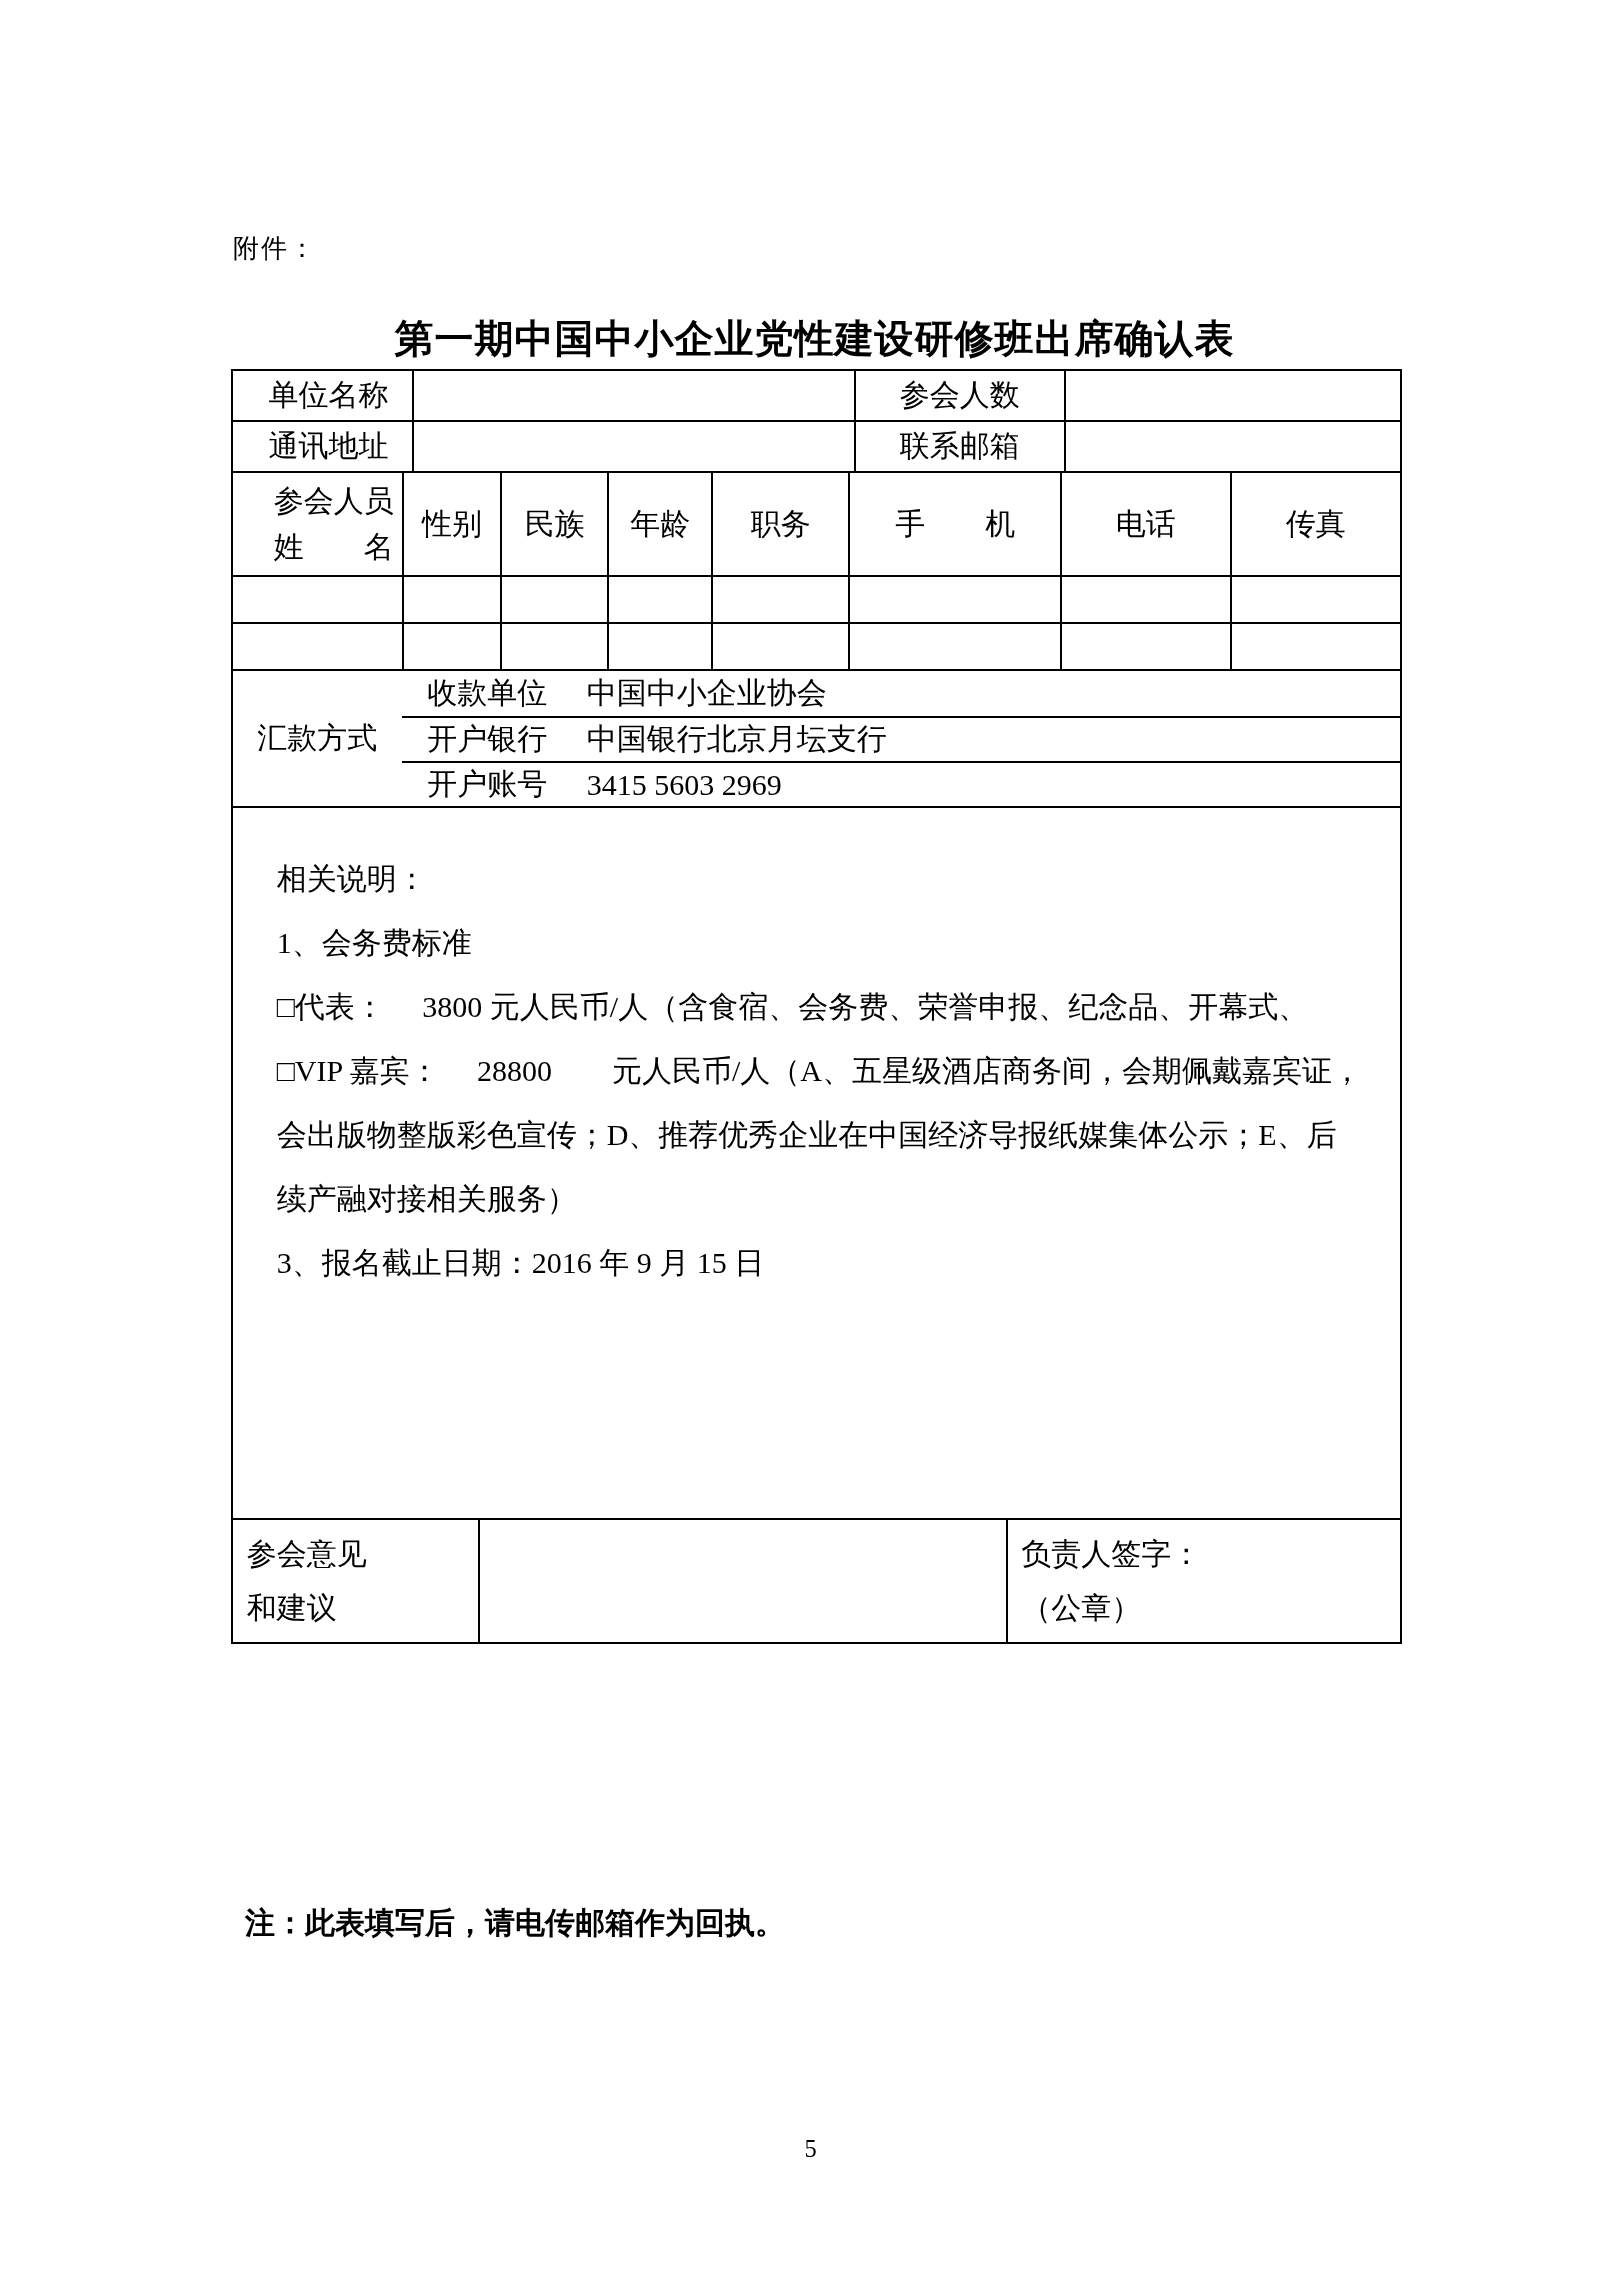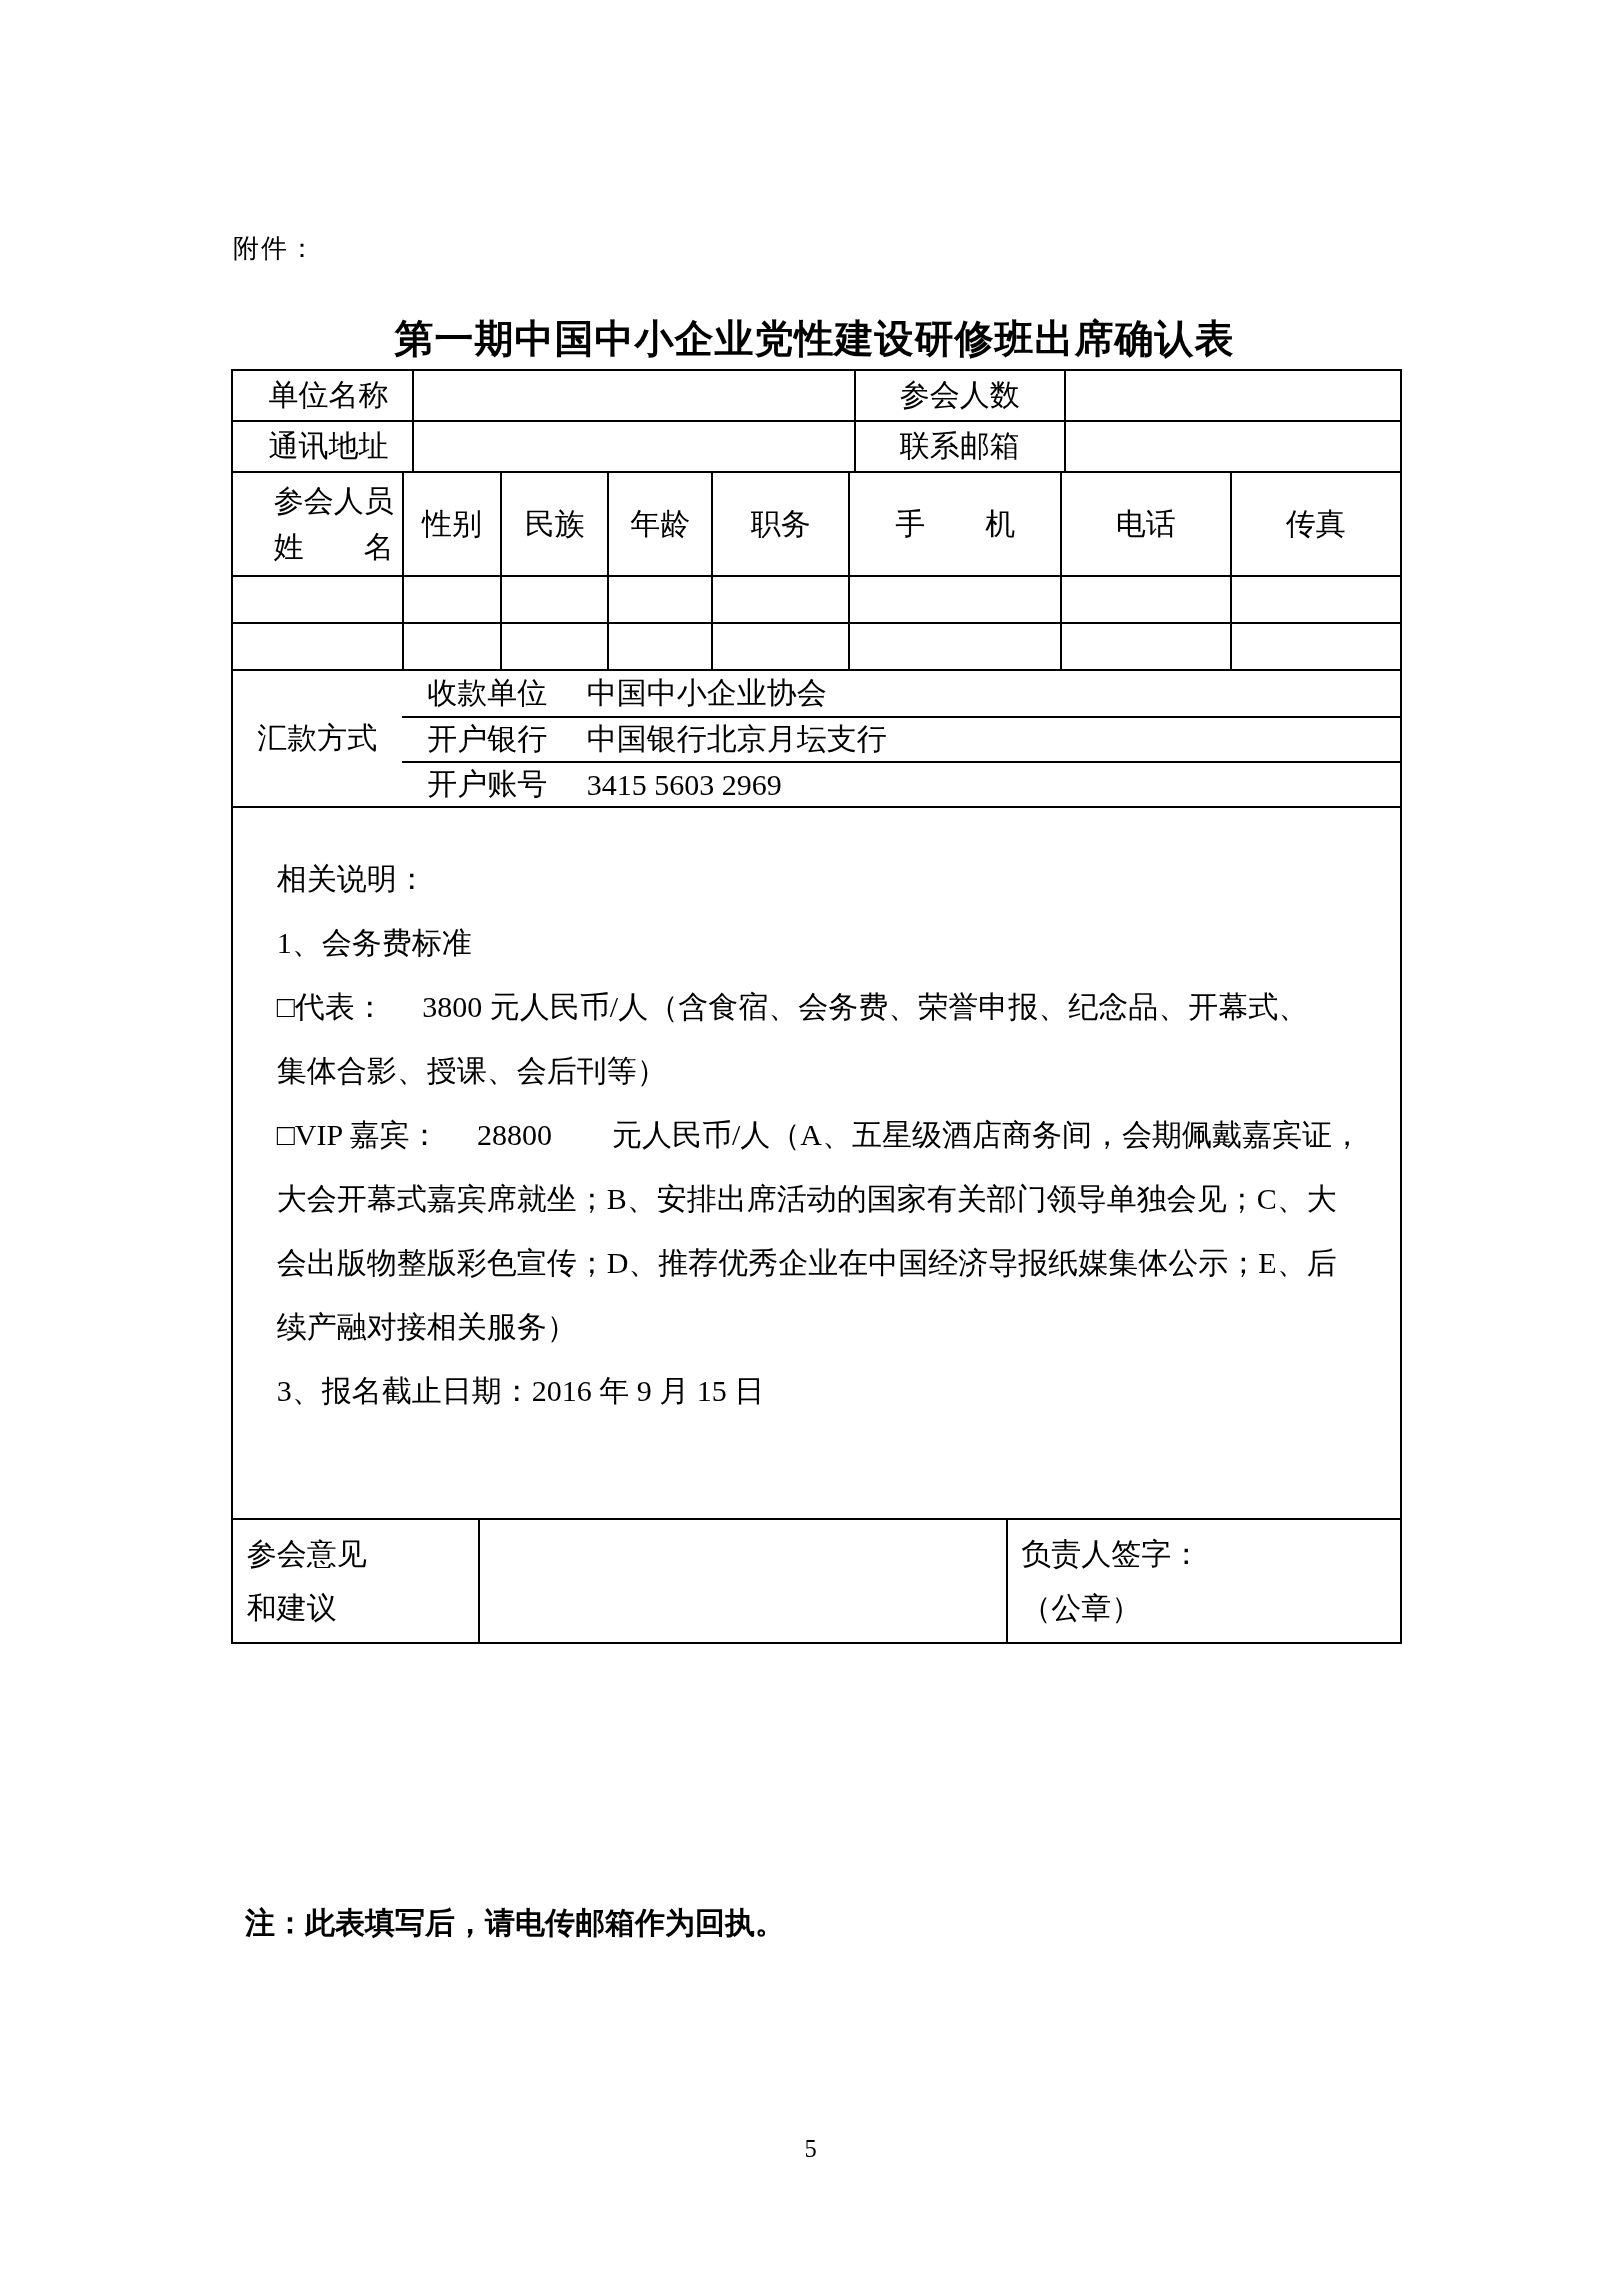--- a/index.html
+++ b/index.html
@@ -104,23 +104,21 @@
     <div class="cell left bl bt" style="grid-row:2;grid-column:3;">中国银行北京月坛支行</div>
     <div class="cell bl bt" style="grid-row:3;grid-column:2;">开户账号</div>
     <div class="cell left bl bt" style="grid-row:3;grid-column:3;">3415 5603 2969</div>
   </div>
 
   <div class="band band-notes">
     <div class="notes-cell">
       <div class="notes-line">相关说明：</div>
       <div class="notes-line">1、会务费标准</div>
       <div class="notes-line"><span class="cbx">□</span><span>代表：　 3800 元人民币/人（含食宿、会务费、荣誉申报、纪念品、开幕式、</span></div>
-      <div class="notes-line">集体合影、授课、会后刊等）</div>
       <div class="notes-line"><span class="cbx">□</span><span>VIP 嘉宾：　 28800　　元人民币/人（A、五星级酒店商务间，会期佩戴嘉宾证，</span></div>
-      <div class="notes-line">大会开幕式嘉宾席就坐；B、安排出席活动的国家有关部门领导单独会见；C、大</div>
       <div class="notes-line">会出版物整版彩色宣传；D、推荐优秀企业在中国经济导报纸媒集体公示；E、后</div>
       <div class="notes-line">续产融对接相关服务）</div>
       <div class="notes-line">3、报名截止日期：2016 年 9 月 15 日</div>
     </div>
   </div>
 
   <div class="band band-e">
     <div class="cell two-line left">
       <span>参会意见</span>
       <span>和建议</span>

